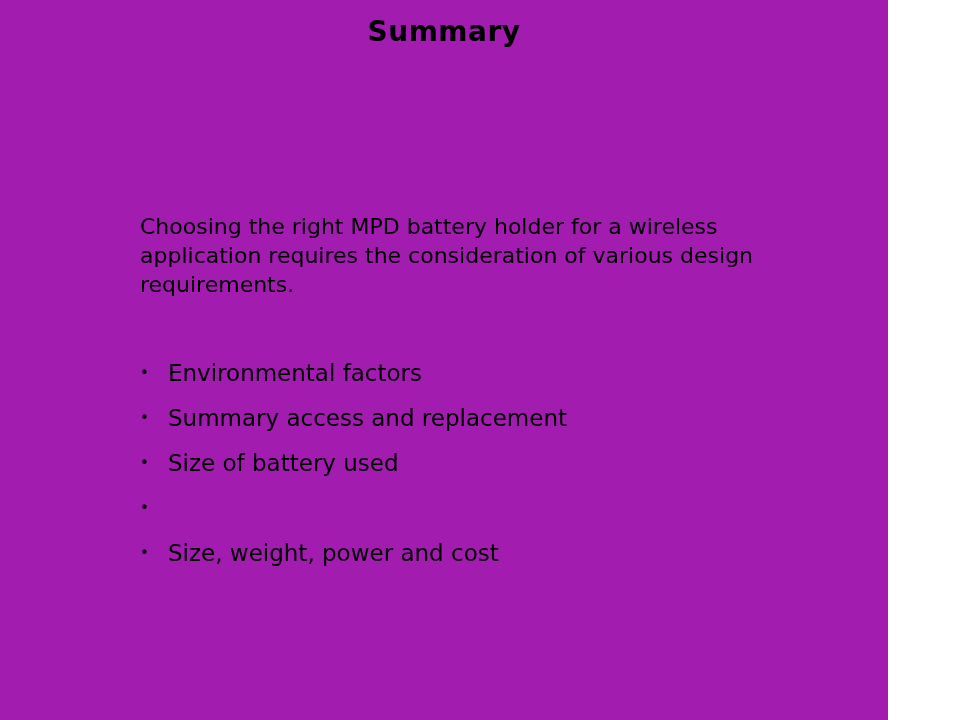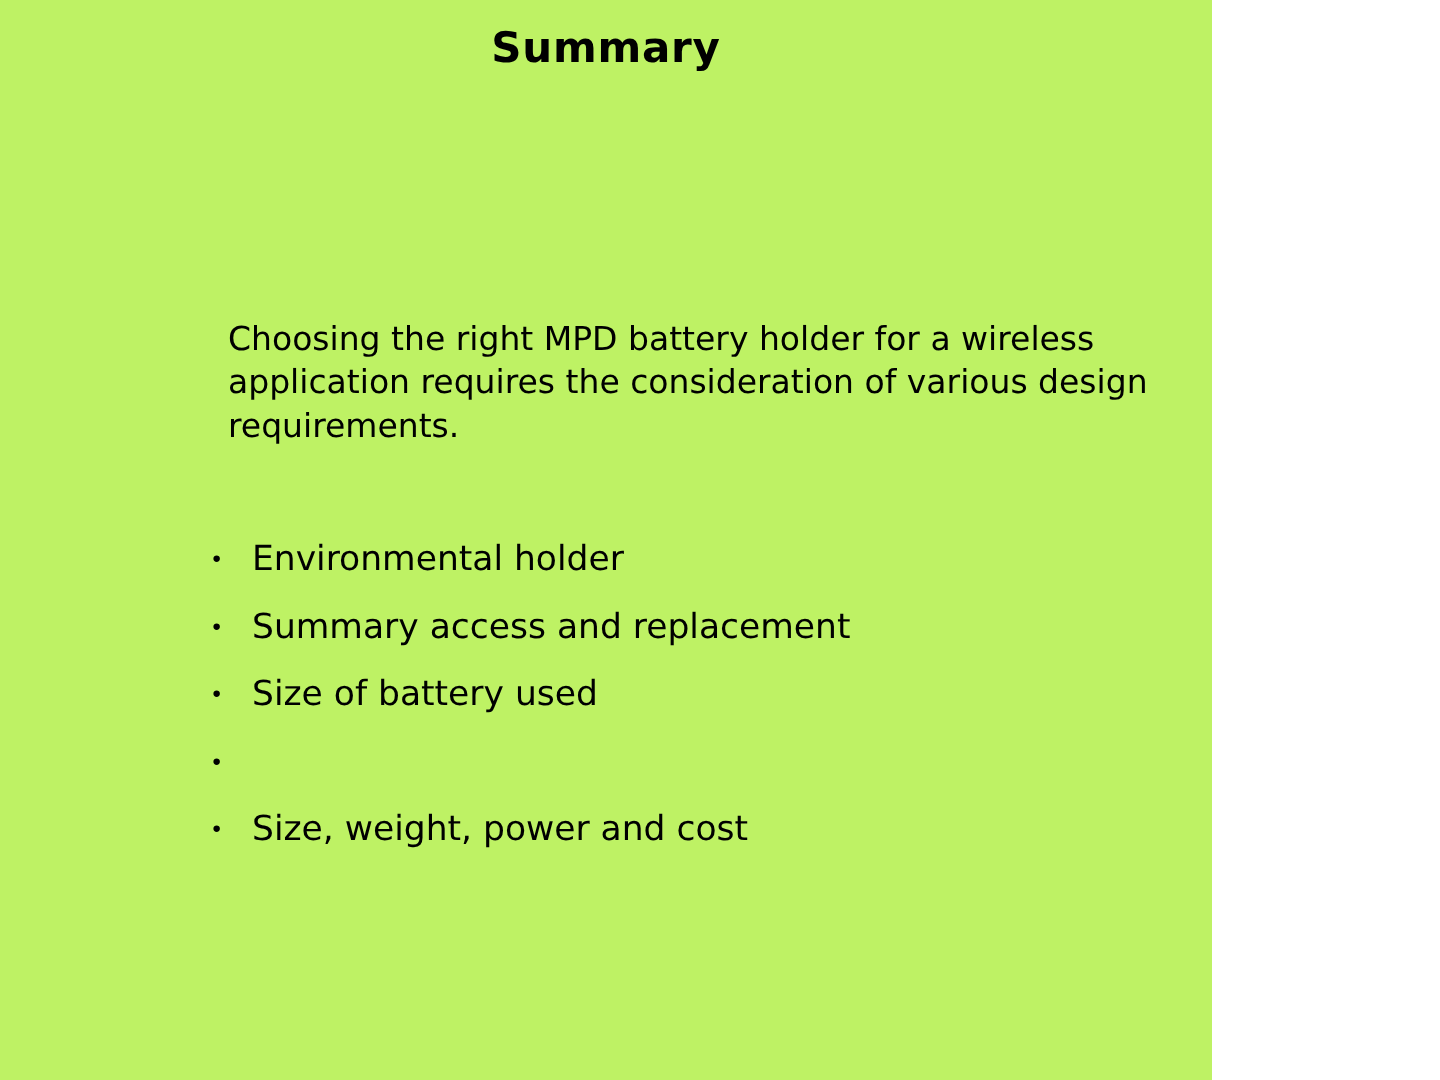--- a/index.html
+++ b/index.html
@@ -7,40 +7,40 @@
   html, body {
     width: 960px;
     height: 720px;
     background: #ffffff;
     font-family: "DejaVu Sans", sans-serif;
     overflow: hidden;
   }
 
   .slide {
     position: relative;
-    width: 808px;
+    width: 888px;
     height: 720px;
-    background: #bef264;
+    background: #a21caf;
   }
 
   .slide-title {
     position: absolute;
     top: 15px;
     left: 0;
     width: 100%;
     text-align: center;
     font-size: 28px;
     font-weight: bold;
     color: #000000;
     letter-spacing: 0.5px;
   }
 
   .intro-paragraph {
     position: absolute;
-    left: 152px;
+    left: 140px;
     top: 212px;
     width: 690px;
     font-size: 22px;
     line-height: 29px;
     color: #000000;
     letter-spacing: 0px;
   }
 
   .bullet-list {
     position: absolute;
@@ -71,21 +71,21 @@
 
 <div class="slide">
 
   <h1 class="slide-title">Summary</h1>
 
   <p class="intro-paragraph">Choosing the right MPD battery holder for a wireless application requires the consideration of various design requirements.</p>
 
   <ul class="bullet-list">
     <li>
       <span class="bullet-dot">•</span>
-      <span>Environmental holder</span>
+      <span>Environmental factors</span>
     </li>
     <li>
       <span class="bullet-dot">•</span>
       <span>Summary access and replacement</span>
     </li>
     <li>
       <span class="bullet-dot">•</span>
       <span>Size of battery used</span>
     </li>
     <li>

